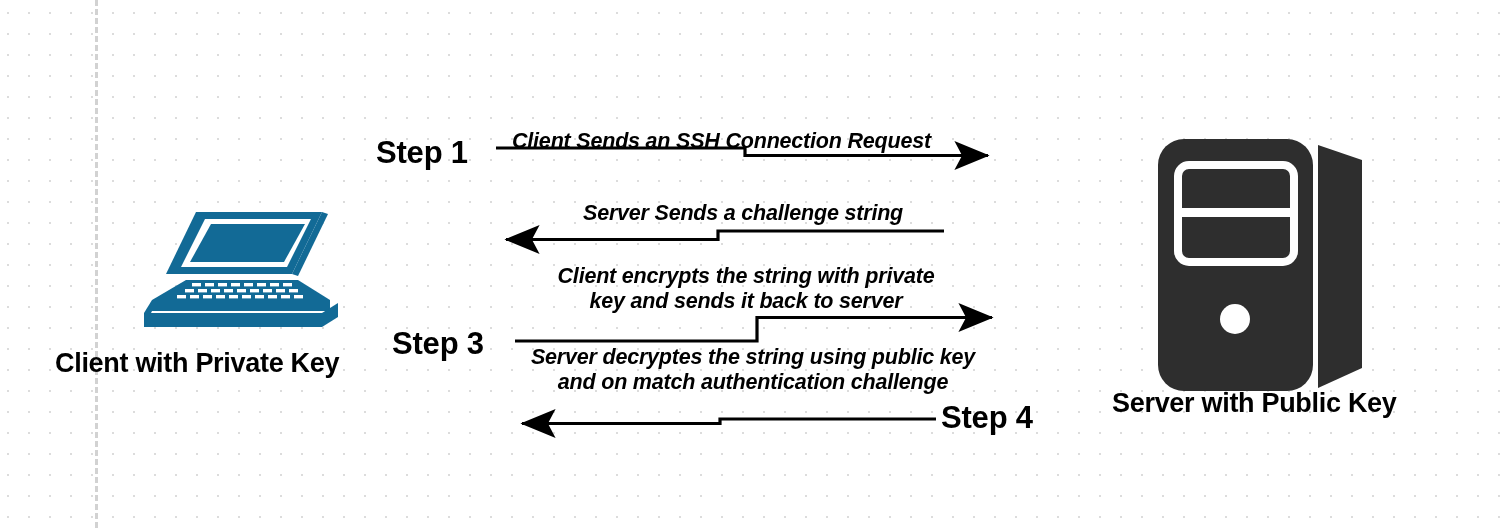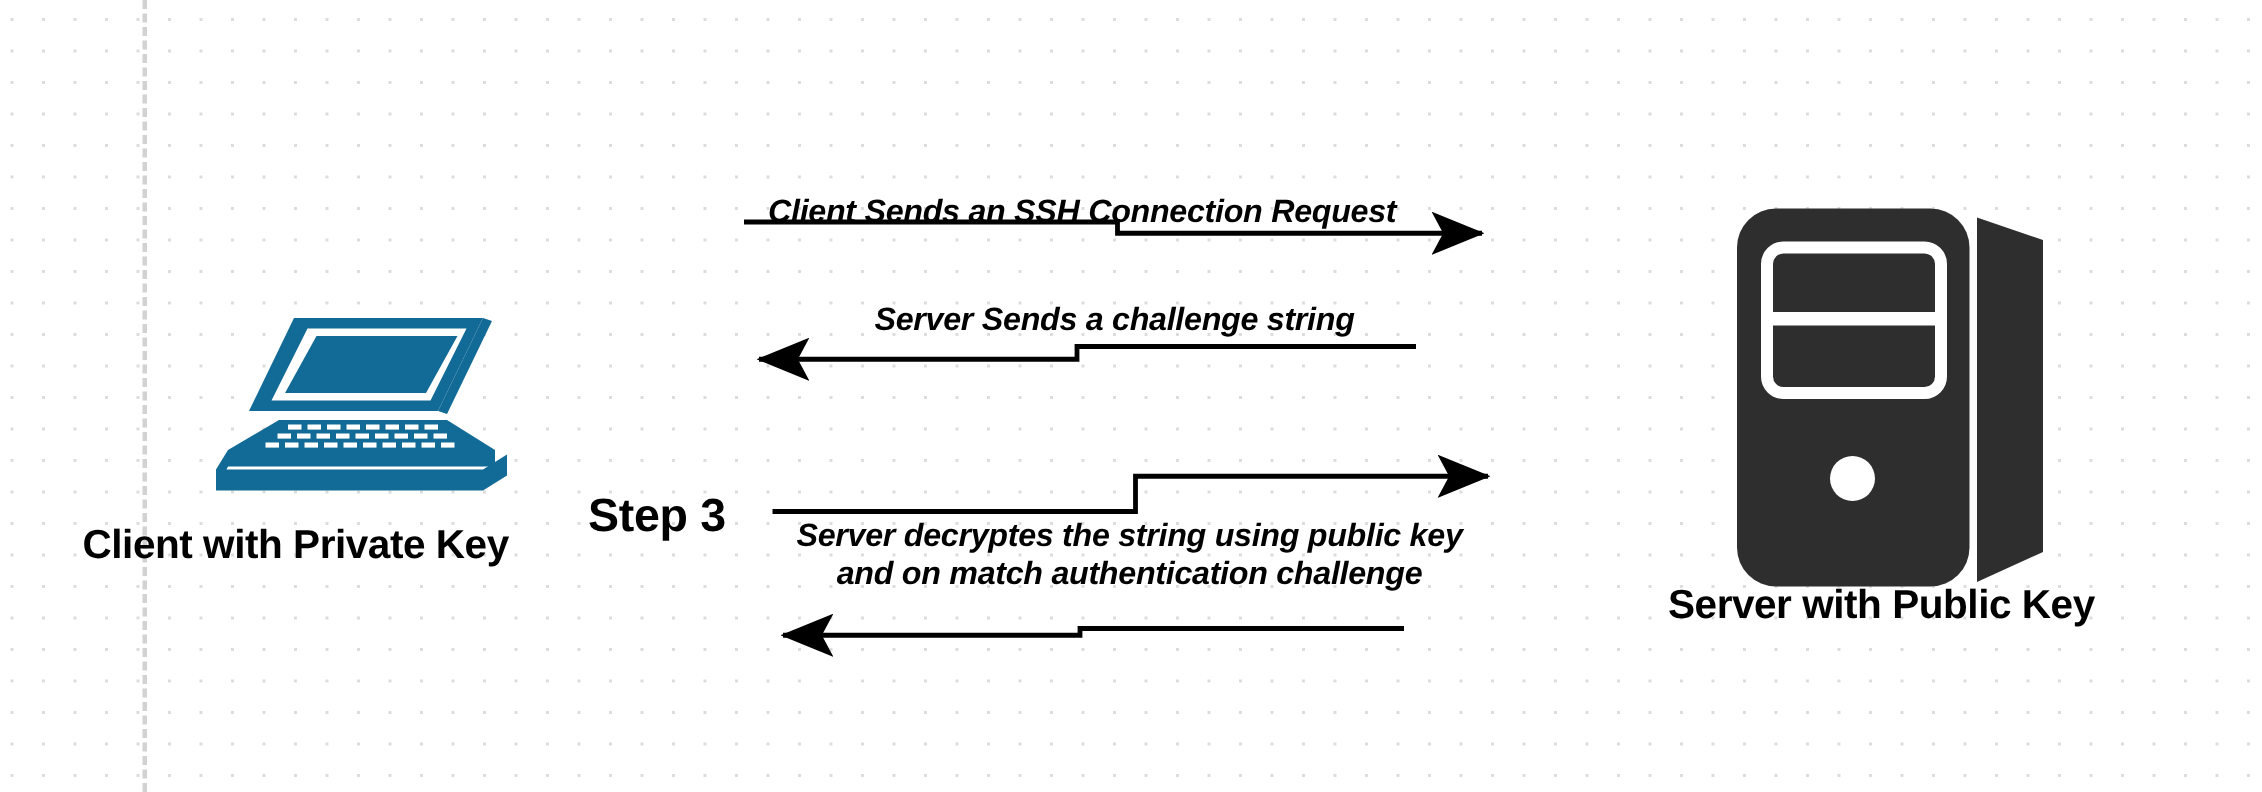--- a/index.html
+++ b/index.html
@@ -152,29 +152,35 @@
 
     <polyline points="496,148 745,148 745,155.5 988,155.5" fill="none" stroke="#000000" stroke-width="3.2" marker-end="url(#arrow-right)"></polyline>
 
     <polyline points="944,231 718,231 718,239.5 506,239.5" fill="none" stroke="#000000" stroke-width="3.2" marker-end="url(#arrow-left)"></polyline>
 
     <polyline points="515,341 757,341 757,317.5 992,317.5" fill="none" stroke="#000000" stroke-width="3.2" marker-end="url(#arrow-right)"></polyline>
 
     <polyline points="936,419 720,419 720,423.5 522,423.5" fill="none" stroke="#000000" stroke-width="3.2" marker-end="url(#arrow-left)"></polyline>
   </svg>
 
+  <div class="step-label big-step" style="left:376px; top:135px;">Step 1</div>
 
 
   <div class="step-label big-step" style="left:392px; top:326px;">Step 3</div>
 
+  <div class="step-label big-step" style="left:941px; top:400px;">Step 4</div>
 
   <div class="caption" style="left:512px; top:129px;">Client Sends an SSH Connection Request</div>
 
   <div class="caption" style="left:583px; top:201px;">Server Sends a challenge string</div>
 
+  <div class="caption" style="left:531px; top:264px; width:430px;">
+    <div>Client encrypts the string with private</div>
+    <div>key and sends it back to server</div>
+  </div>
 
   <div class="caption" style="left:513px; top:345px; width:480px;">
     <div>Server decryptes the string using public key</div>
     <div>and on match authentication challenge</div>
   </div>
 
   <div class="node-label" style="left:55px; top:348px;">Client with Private Key</div>
 
   <div class="node-label" style="left:1112px; top:388px;">Server with Public Key</div>
 

